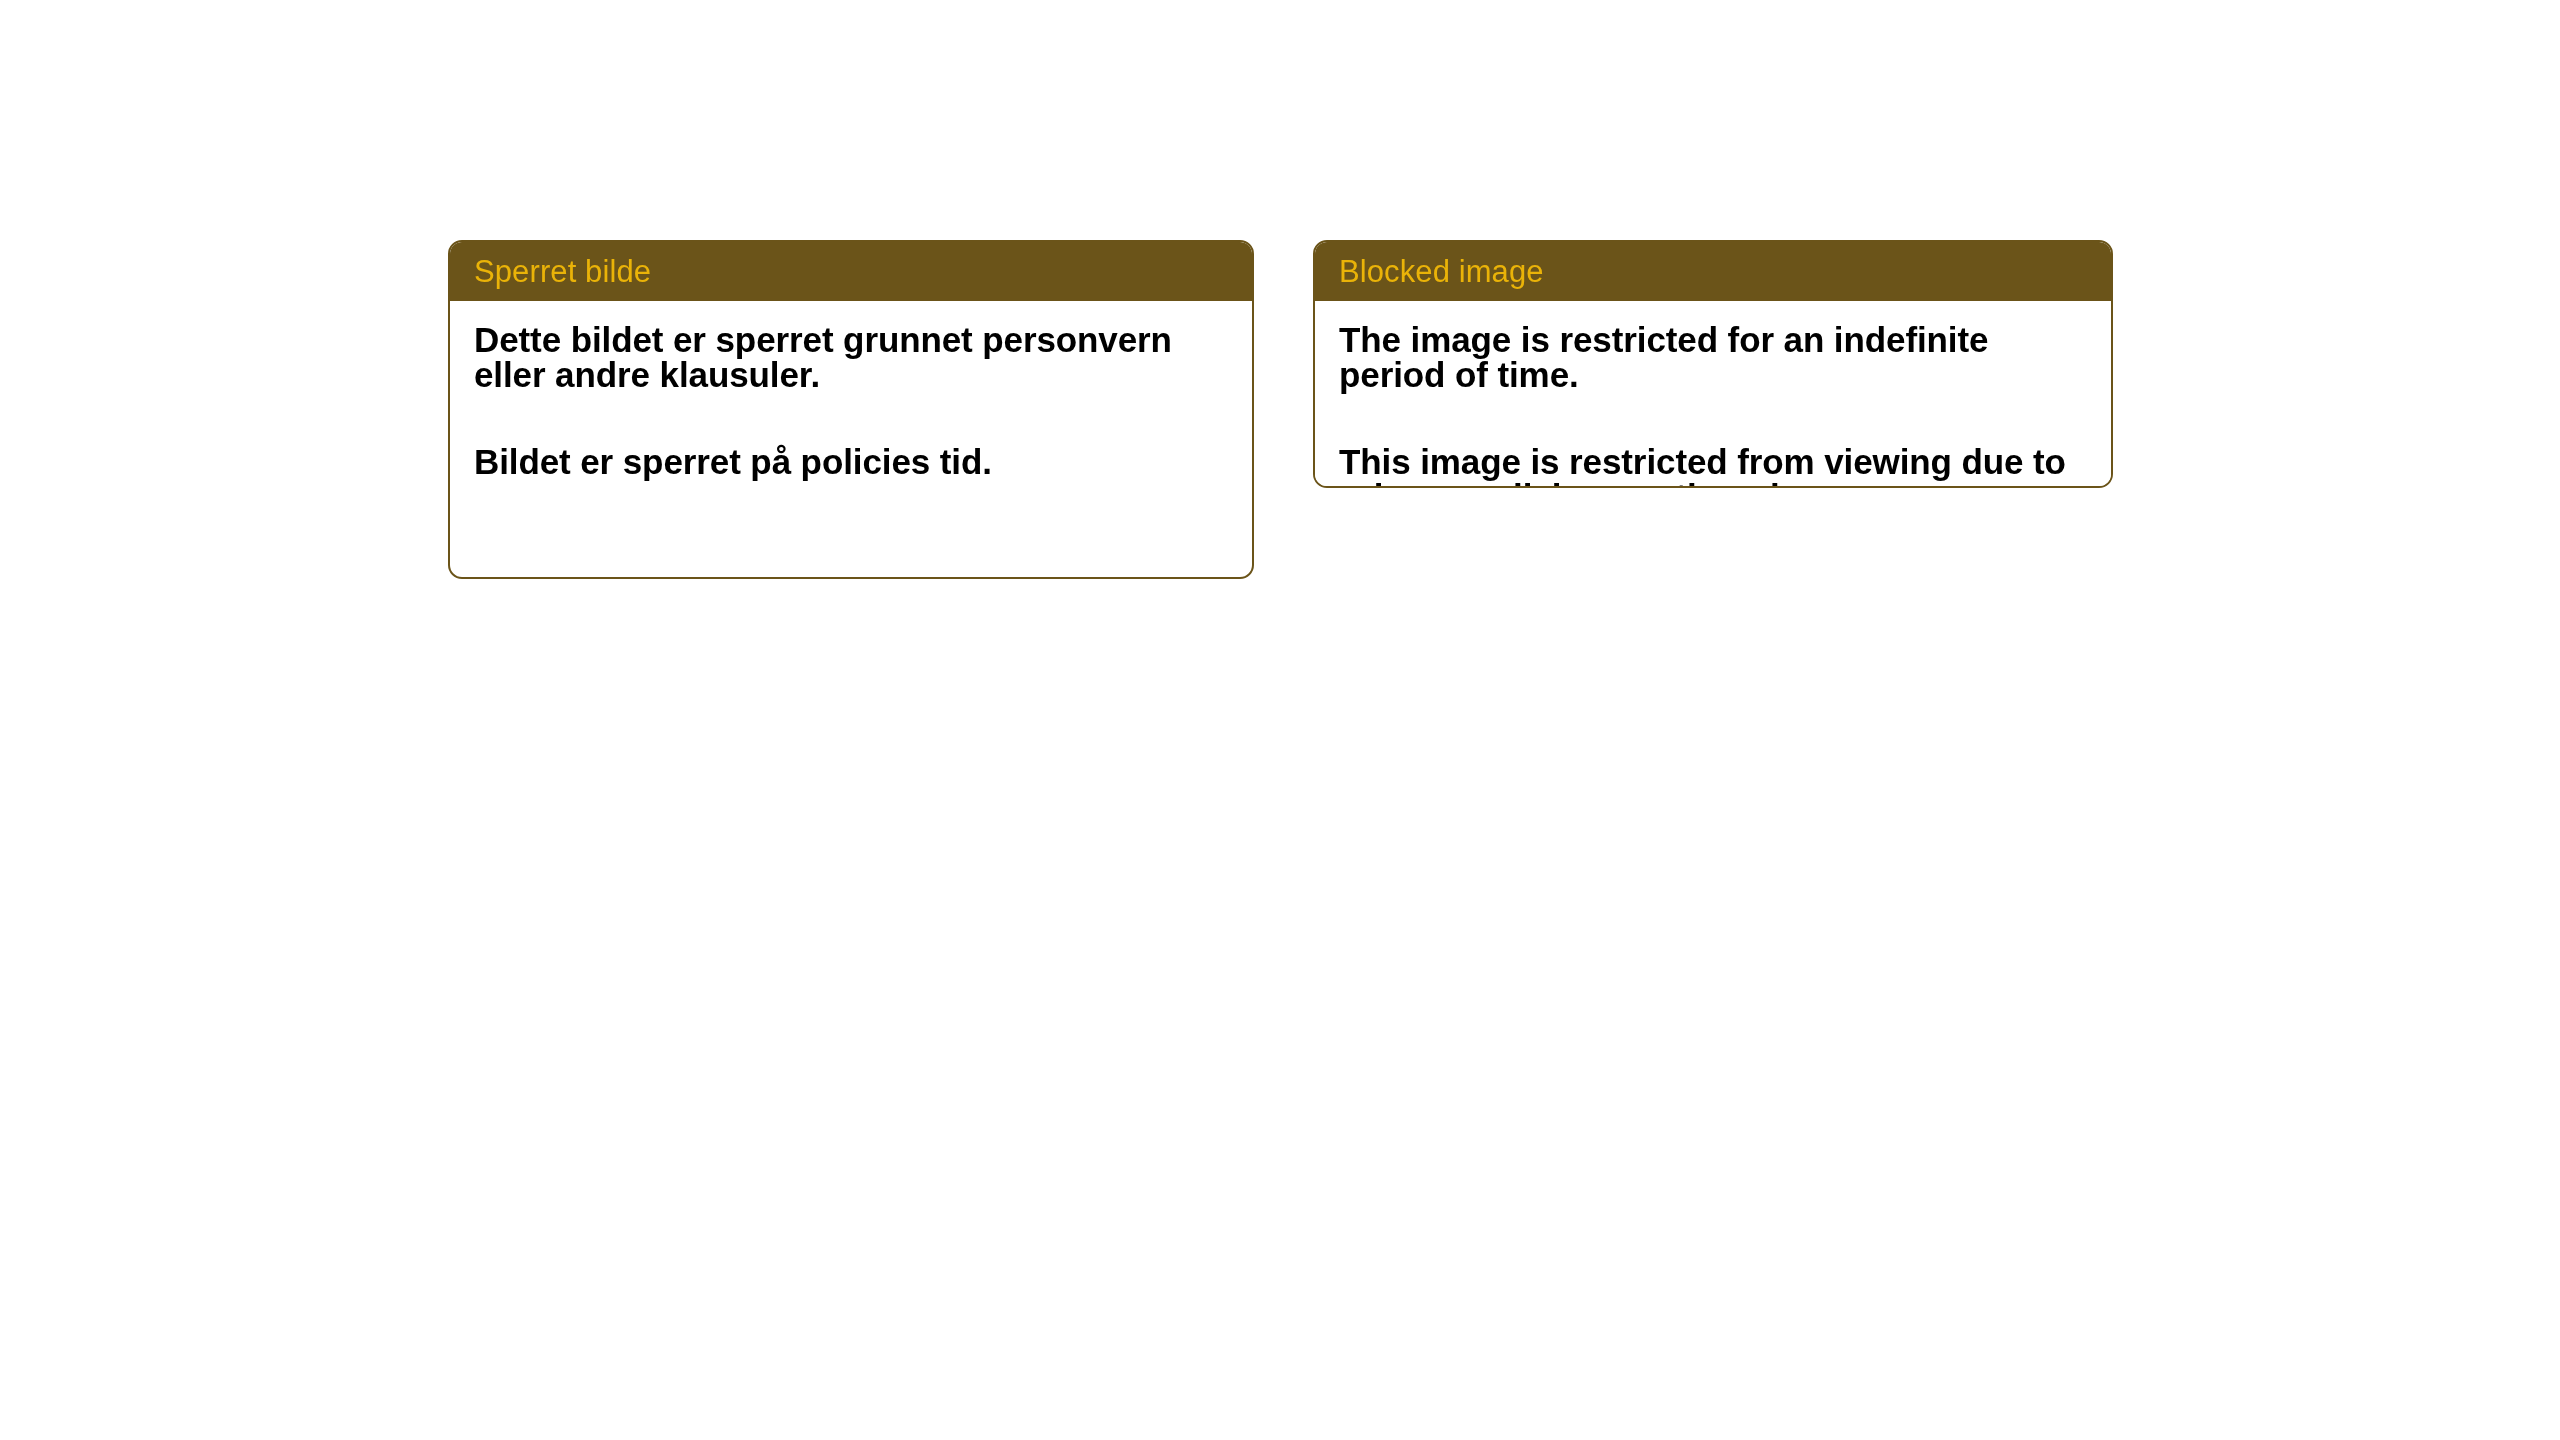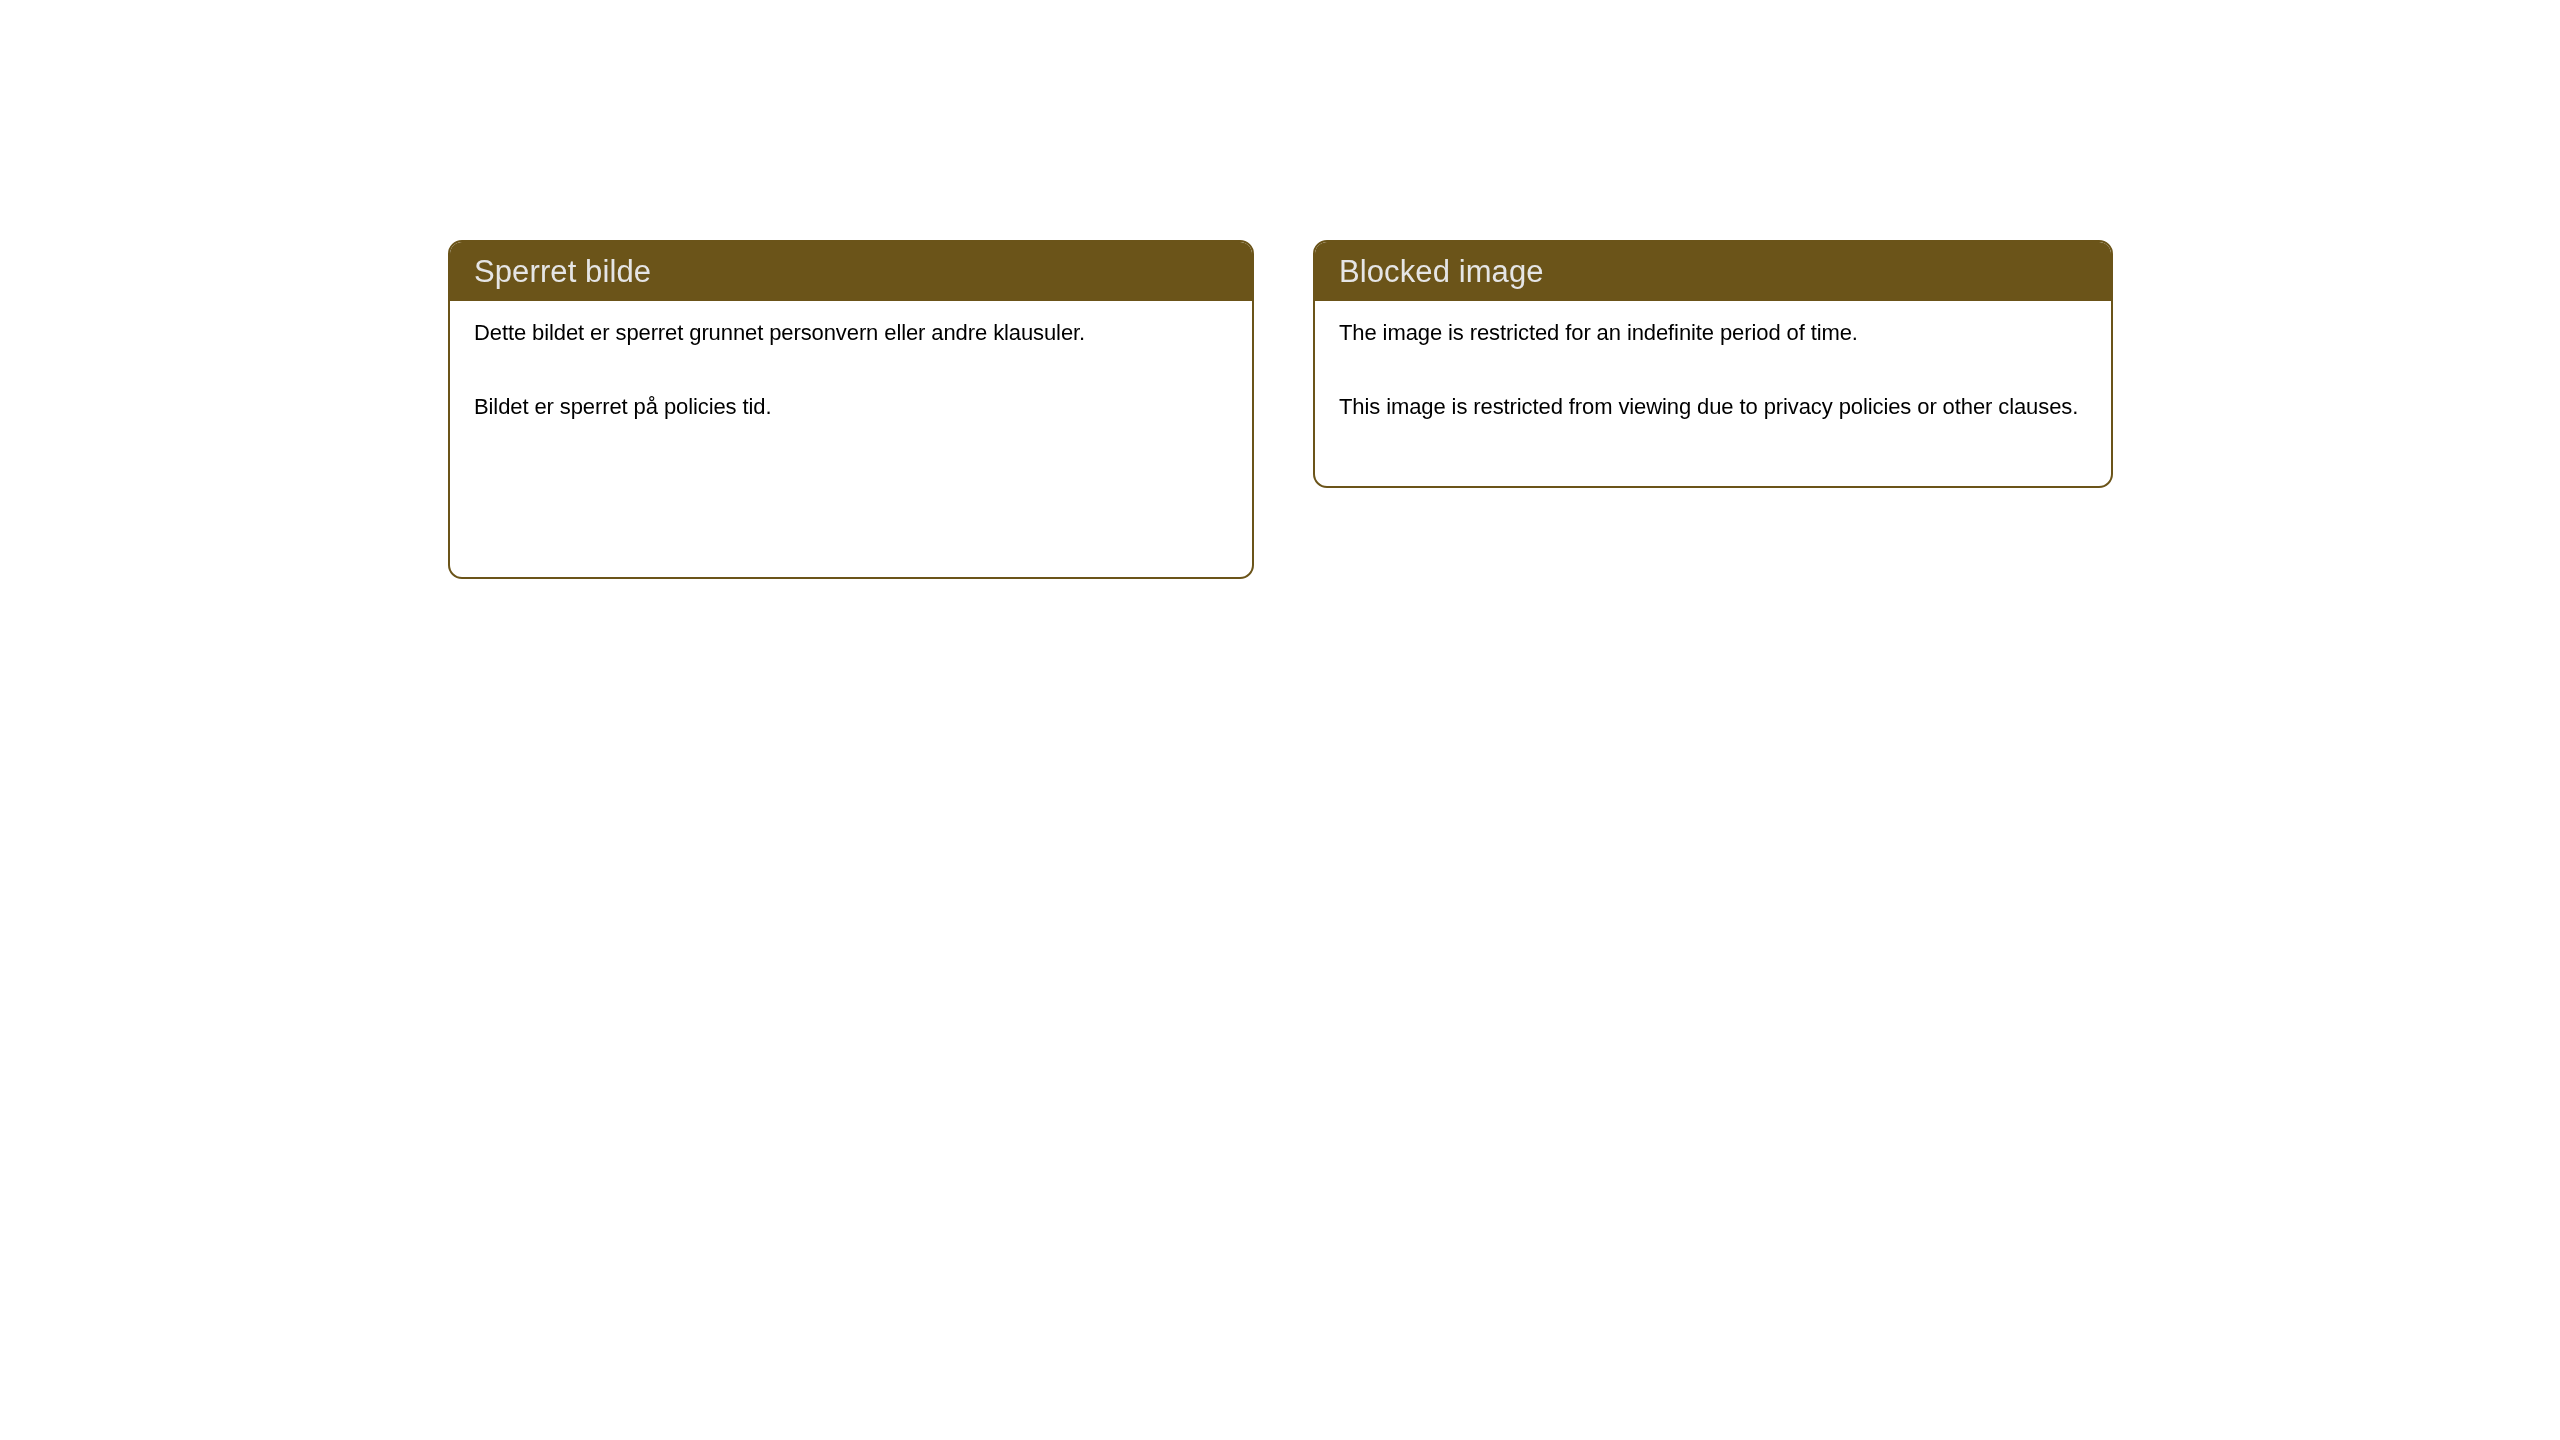--- a/index.html
+++ b/index.html
@@ -53,38 +53,38 @@
     background: #6B5419;
     border-top-left-radius: 11px;
     border-top-right-radius: 11px;
     display: flex;
     align-items: center;
     padding: 0 0 0 24px;
     box-sizing: border-box;
   }
 
   .card-title {
-    color: #e5e5e5;
+    color: #eab308;
     font-size: 31px;
     font-weight: 400;
     line-height: 1;
     letter-spacing: 0.1px;
     white-space: nowrap;
   }
 
   .card-body {
     padding: 21px 24px 0 24px;
     box-sizing: border-box;
     background: #ffffff;
   }
 
   .card-paragraph {
     color: #000000;
-    font-size: 22px;
-    font-weight: 400;
+    font-size: 35px;
+    font-weight: 700;
     line-height: 1.0;
     margin: 0;
     letter-spacing: -0.1px;
   }
 
   .card-paragraph + .card-paragraph {
     margin-top: 52px;
   }
 </style>
 </head>

